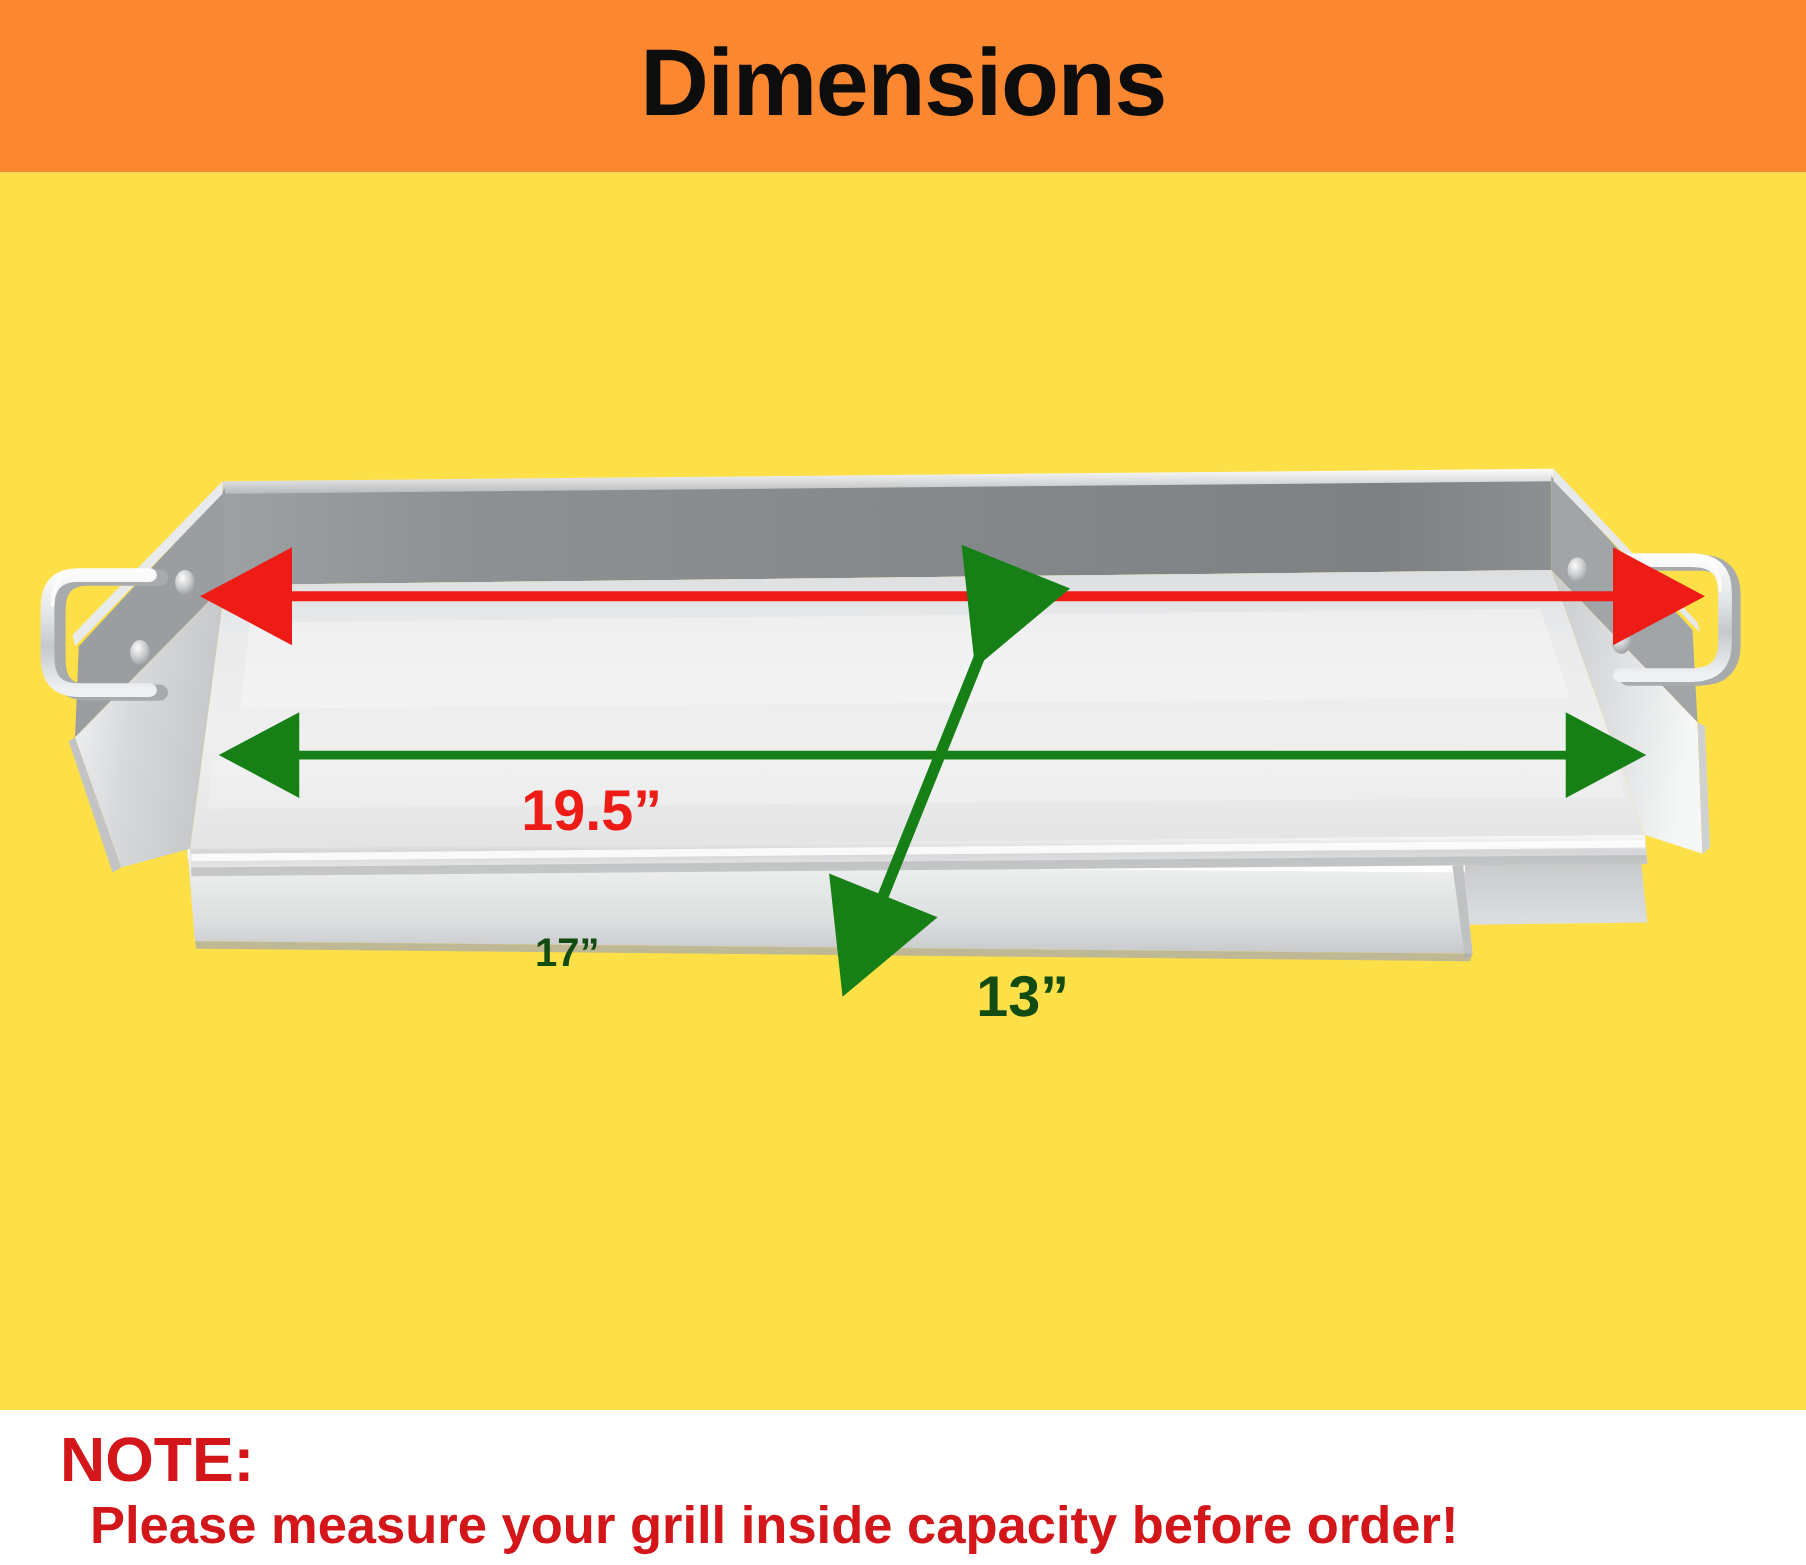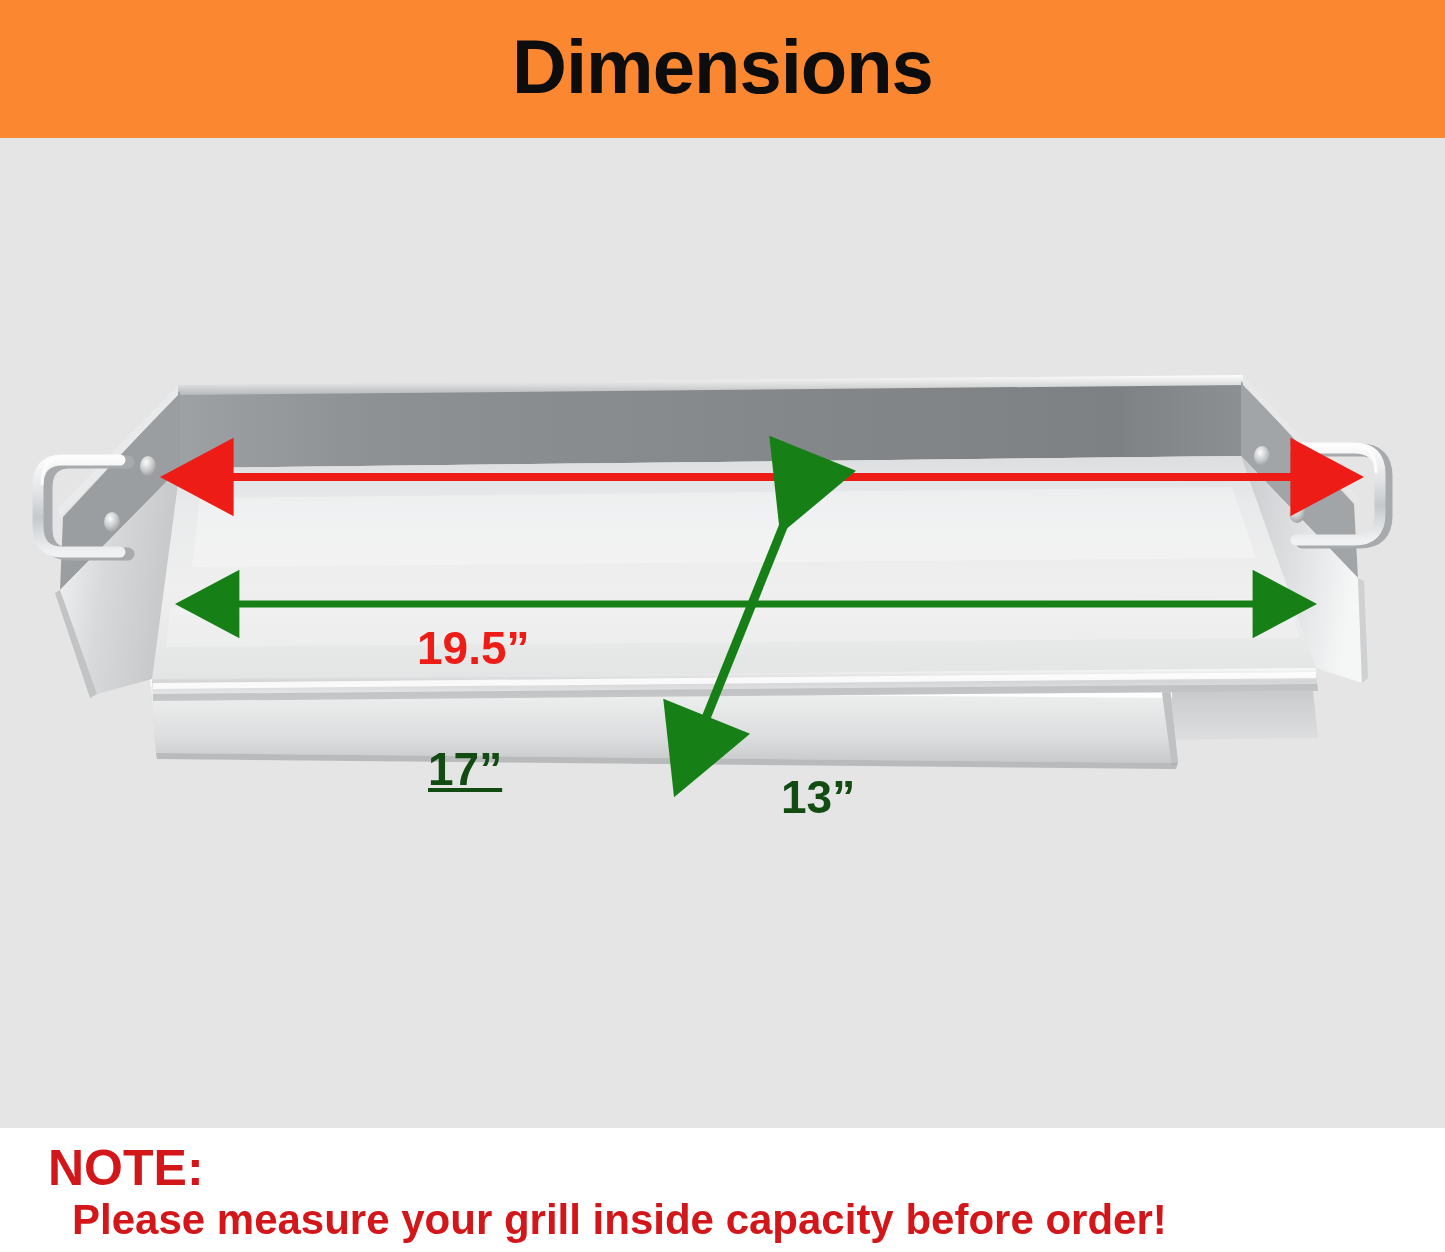--- a/index.html
+++ b/index.html
@@ -38,21 +38,21 @@
     white-space: nowrap;
   }
 
   
   #product-figure {
     position: absolute;
     left: 0;
     top: 138px;
     width: 1445px;
     height: 990px;
-    background: #e5e5e5;
+    background: #fde047;
   }
   #product-svg {
     position: absolute;
     left: 0;
     top: 0;
   }
 
   
   .dim-label {
     position: absolute;
@@ -62,23 +62,22 @@
   }
   #label-length {
     left: 417px;
     top: 487px;
     font-size: 46px;
     color: #EE1C16;
   }
   #label-width {
     left: 428px;
     top: 608px;
-    font-size: 46px;
+    font-size: 32px;
     color: #124C12;
-    text-decoration: underline;
   }
   #label-depth {
     left: 781px;
     top: 608px;
     font-size: 46px;
     color: #124C12;
     margin-top: 28px;
   }
 
   

